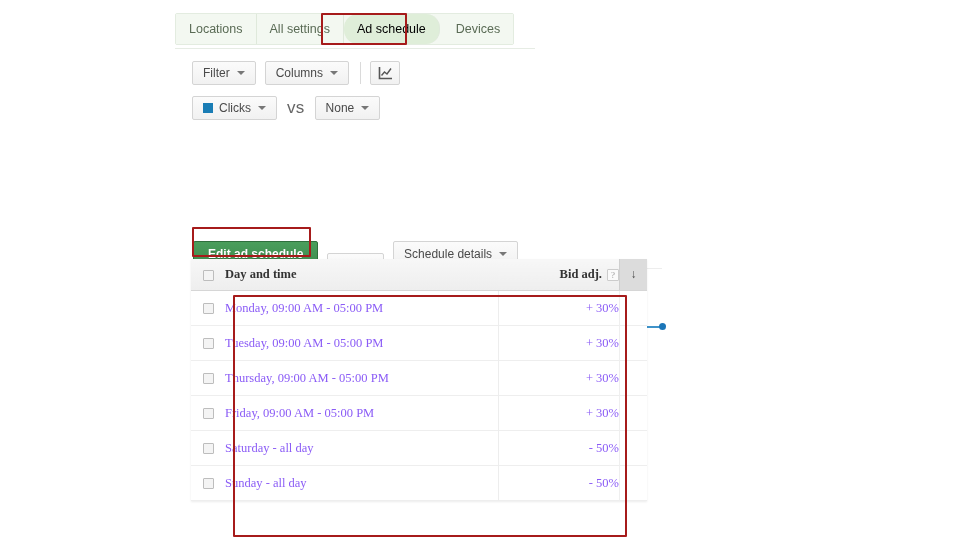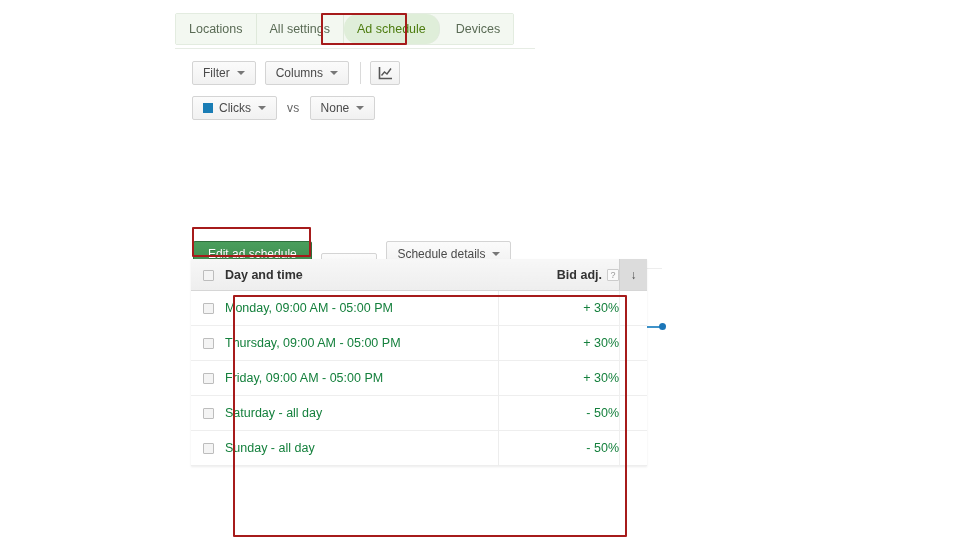--- a/index.html
+++ b/index.html
@@ -36,21 +36,21 @@
     font-size: 12.5px;
     color: #5a6b55;
     border-right: 1px solid #dfe9db;
     background: #f3f8f1;
     white-space: nowrap;
     cursor: pointer;
   }
   .tab:last-child { border-right: none; padding-left: 16px; }
   .tab.active {
     background: #dfeed9;
-    color: #4d7c0f;
+    color: #000000;
     border-radius: 14px;
   }
   #tabs-underline {
     position: absolute;
     left: 175px;
     top: 48px;
     width: 360px;
     height: 1px;
     background: #e6ece4;
   }
@@ -105,21 +105,21 @@
     align-items: center;
   }
   #metric-swatch {
     display: inline-block;
     width: 10px;
     height: 10px;
     background: #1a7db5;
     margin-right: 6px;
   }
   #vs-label {
-    font-size: 12px;
+    font-size: 17px;
     color: #666;
     margin: 0 10px;
     letter-spacing: .3px;
   }
 
   
   #chart {
     position: absolute;
     left: 228px;
     top: 128px;
@@ -184,21 +184,21 @@
     left: 193px;
     top: 229px;
     display: flex;
     align-items: center;
   }
   #action-row .btn { margin-right: 9px; }
   #edit-schedule-btn {
     background: linear-gradient(#4a9e5c, #3d8a4e);
     border: 1px solid #2f6f3d;
     color: #ffffff;
-    font-weight: normal;
+    font-weight: bold;
     height: 26px;
     padding: 0 14px;
     text-shadow: 0 1px 1px rgba(0,0,0,.25);
   }
   #delete-btn { height: 26px; margin-top: 24px; }
   #schedule-details-btn { height: 26px; }
 
   
   #table {
     position: absolute;
@@ -206,20 +206,21 @@
     top: 259px;
     width: 456px;
     border-collapse: collapse;
     font-size: 12.5px;
     background: #ffffff;
     box-shadow: 0 1px 2px rgba(0,0,0,.08);
   }
   #table th, #table td {
     padding: 0;
     margin: 0;
+    font-family: Liberation Serif, serif;
   }
   thead tr {
     background: linear-gradient(#f7f7f7, #eeeeee);
     border-bottom: 1px solid #d9d9d9;
   }
   .col-check { width: 34px; }
   .col-day   { }
   .col-bid   { width: 120px; }
   .col-dl    { width: 27px; }
 
@@ -272,21 +273,21 @@
     color: #4a4a4a;
     line-height: 1;
   }
   tbody tr {
     border-bottom: 1px solid #eeeeee;
     background: #ffffff;
   }
   tbody td {
     height: 34px;
     vertical-align: middle;
-    color: #15803d;
+    color: #8b5cf6;
   }
   td.col-day { padding-left: 9px; }
   td.col-bid {
     text-align: right;
     padding-right: 22px;
     border-left: 1px solid #ededed;
   }
   td.col-dl { border-left: 1px solid #efefef; }
 
   
@@ -398,20 +399,26 @@
   </thead>
   <tbody id="table-body">
       <tr>
         <td class="col-check chk-wrap"><span class="chk"></span></td>
         <td class="col-day">Monday, 09:00 AM - 05:00 PM</td>
         <td class="col-bid">+ 30%</td>
         <td class="col-dl"></td>
       </tr>
       <tr>
         <td class="col-check chk-wrap"><span class="chk"></span></td>
+        <td class="col-day">Tuesday, 09:00 AM - 05:00 PM</td>
+        <td class="col-bid">+ 30%</td>
+        <td class="col-dl"></td>
+      </tr>
+      <tr>
+        <td class="col-check chk-wrap"><span class="chk"></span></td>
         <td class="col-day">Thursday, 09:00 AM - 05:00 PM</td>
         <td class="col-bid">+ 30%</td>
         <td class="col-dl"></td>
       </tr>
       <tr>
         <td class="col-check chk-wrap"><span class="chk"></span></td>
         <td class="col-day">Friday, 09:00 AM - 05:00 PM</td>
         <td class="col-bid">+ 30%</td>
         <td class="col-dl"></td>
       </tr>

